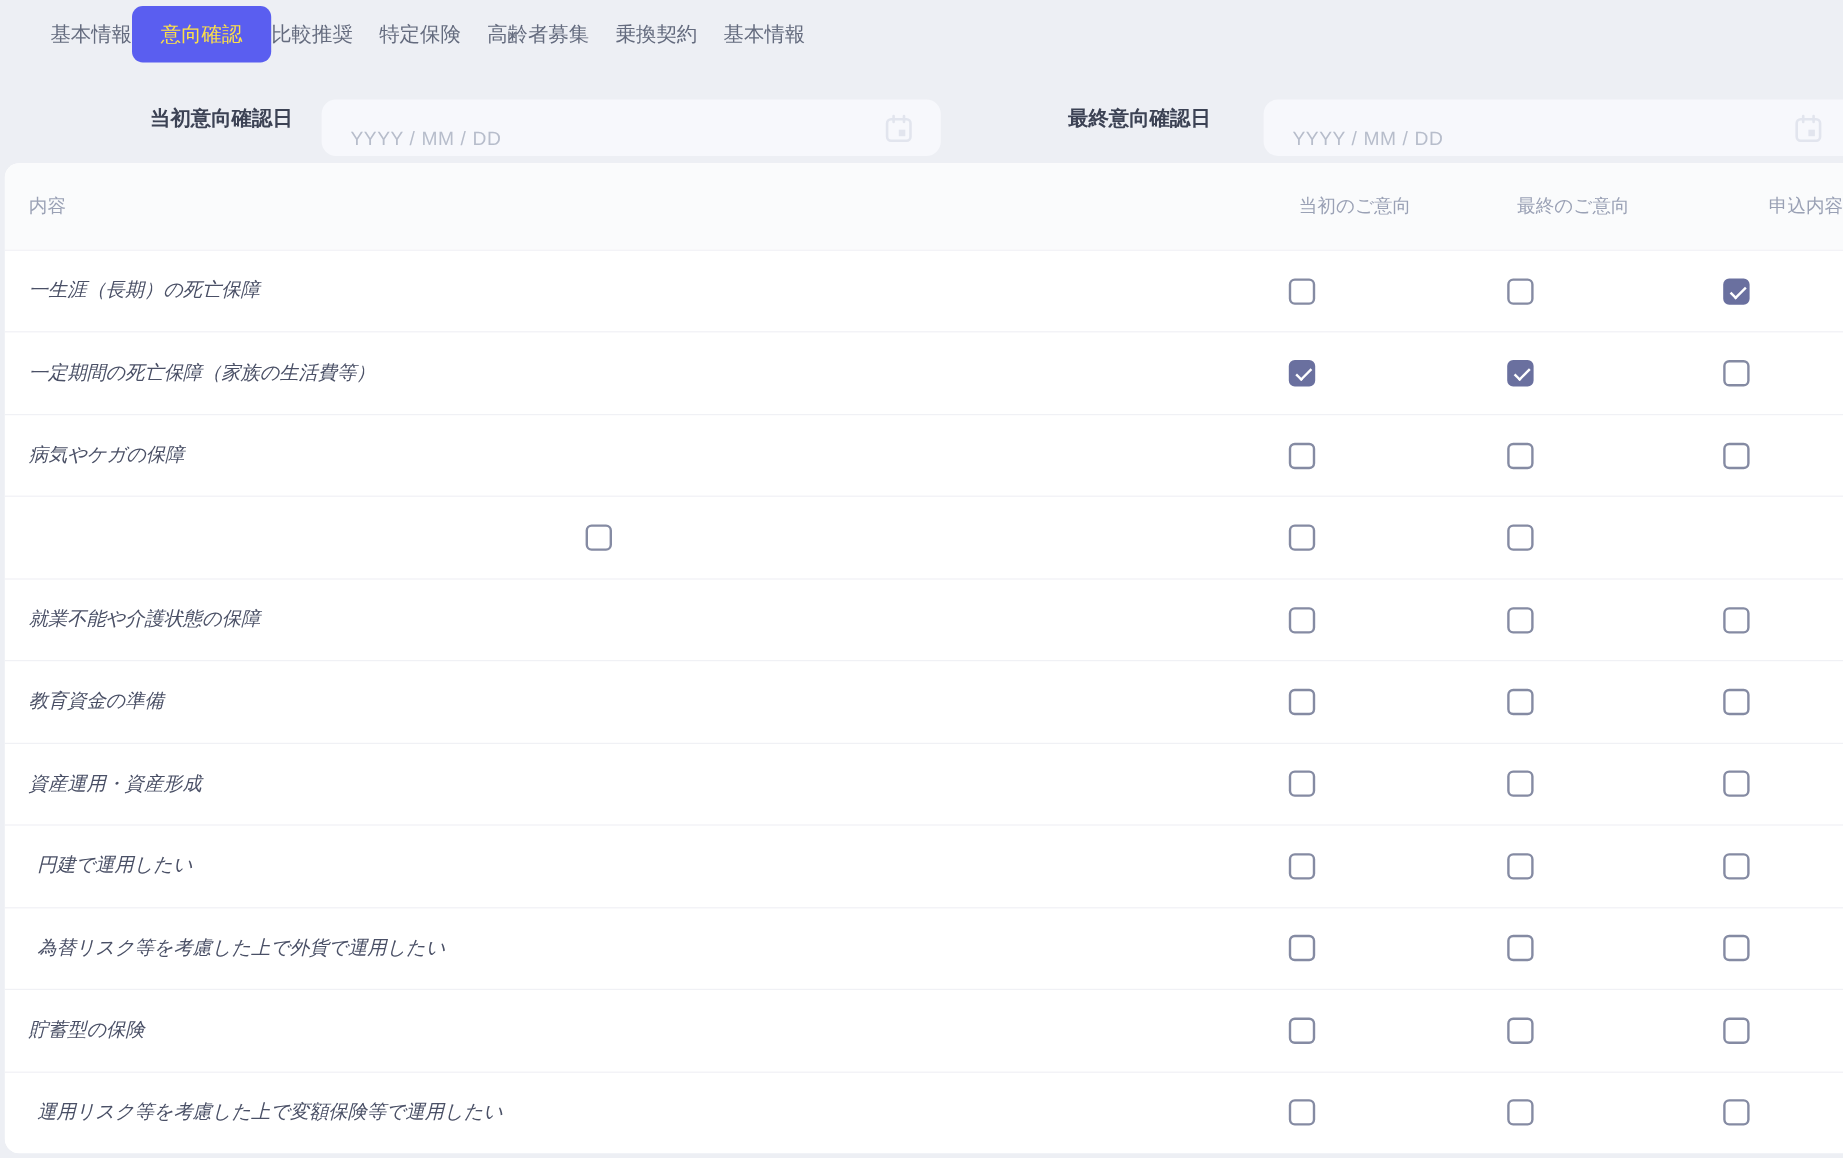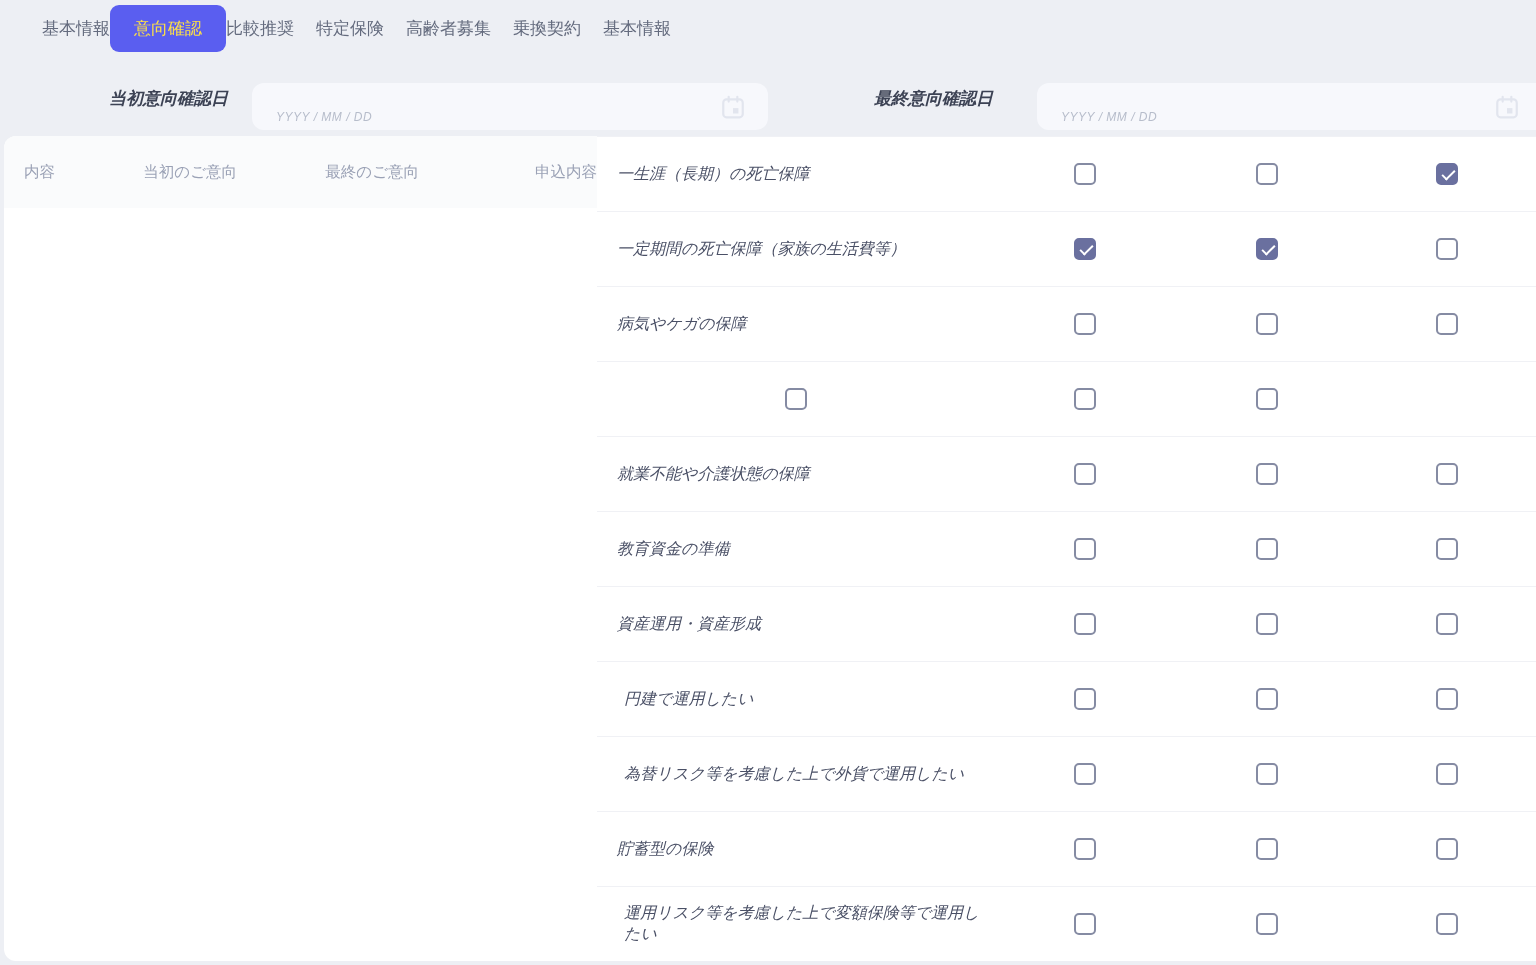--- a/index.html
+++ b/index.html
@@ -19,42 +19,42 @@
   .tab {
     font-size:17px; color:var(--tab_text,#646b7e); background:none; border:none;
     cursor:pointer; white-space:nowrap; font-family:inherit;
   }
   .tab.active {
     background:var(--accent,#5a5ef0); color:#fde047;
     padding:12px 24px; margin:0 -22px; border-radius:9px;
   }
 
   
-  .filters { position:absolute; top:60px; left:0; right:0; height:76px;font-style:italic; }
+  .filters { position:absolute; top:60px; left:16px; right:0; height:76px; }
   .field-label {
     position:absolute; top:0; height:76px; display:flex; align-items:center;
     font-size:17px; font-weight:600; color:var(--label_text,#3c4254); justify-content:flex-end;
   }
   .label-initial { left:88px; width:140px; }
   .label-final  { left:853px; width:140px; }
   .date-input {
     position:absolute; top:23px; height:47px;
     background:var(--input_bg,#f7f8fc); border-radius:12px;
     display:flex; align-items:center; padding:0 22px 0 24px; cursor:text;
   }
   .input-initial { left:252px; width:516px; }
   .input-final   { left:1037px; right:-6px; border-radius:12px 0 0 12px; }
-  .placeholder { flex:1; font-size:12px; color:var(--placeholder,#b7bdcb); letter-spacing:.5px;margin-top:21px; }
+  .placeholder { flex:1; font-size:16px; color:var(--placeholder,#b7bdcb); letter-spacing:.5px;margin-top:21px; }
   .cal-icon { flex:none; }
 
   
   .table {
     position:absolute; left:4px; right:0; top:136px; bottom:4px;
     background:#fff; border-radius:12px 0 0 12px; overflow:hidden;
-    display:flex; 
+    display:flex; flex-direction:column;
   }
   .thead, .row {
     display:grid; grid-template-columns:1fr 182px 182px 178px; align-items:center;
   }
   .thead {
     height:72px; flex:none; background:var(--header_bg,#fafbfc);
     color:var(--header_text,#9aa1b5); font-size:15.5px;
   }
   .th { text-align:right; }
   .th.content { text-align:left; padding-left:20px; }

